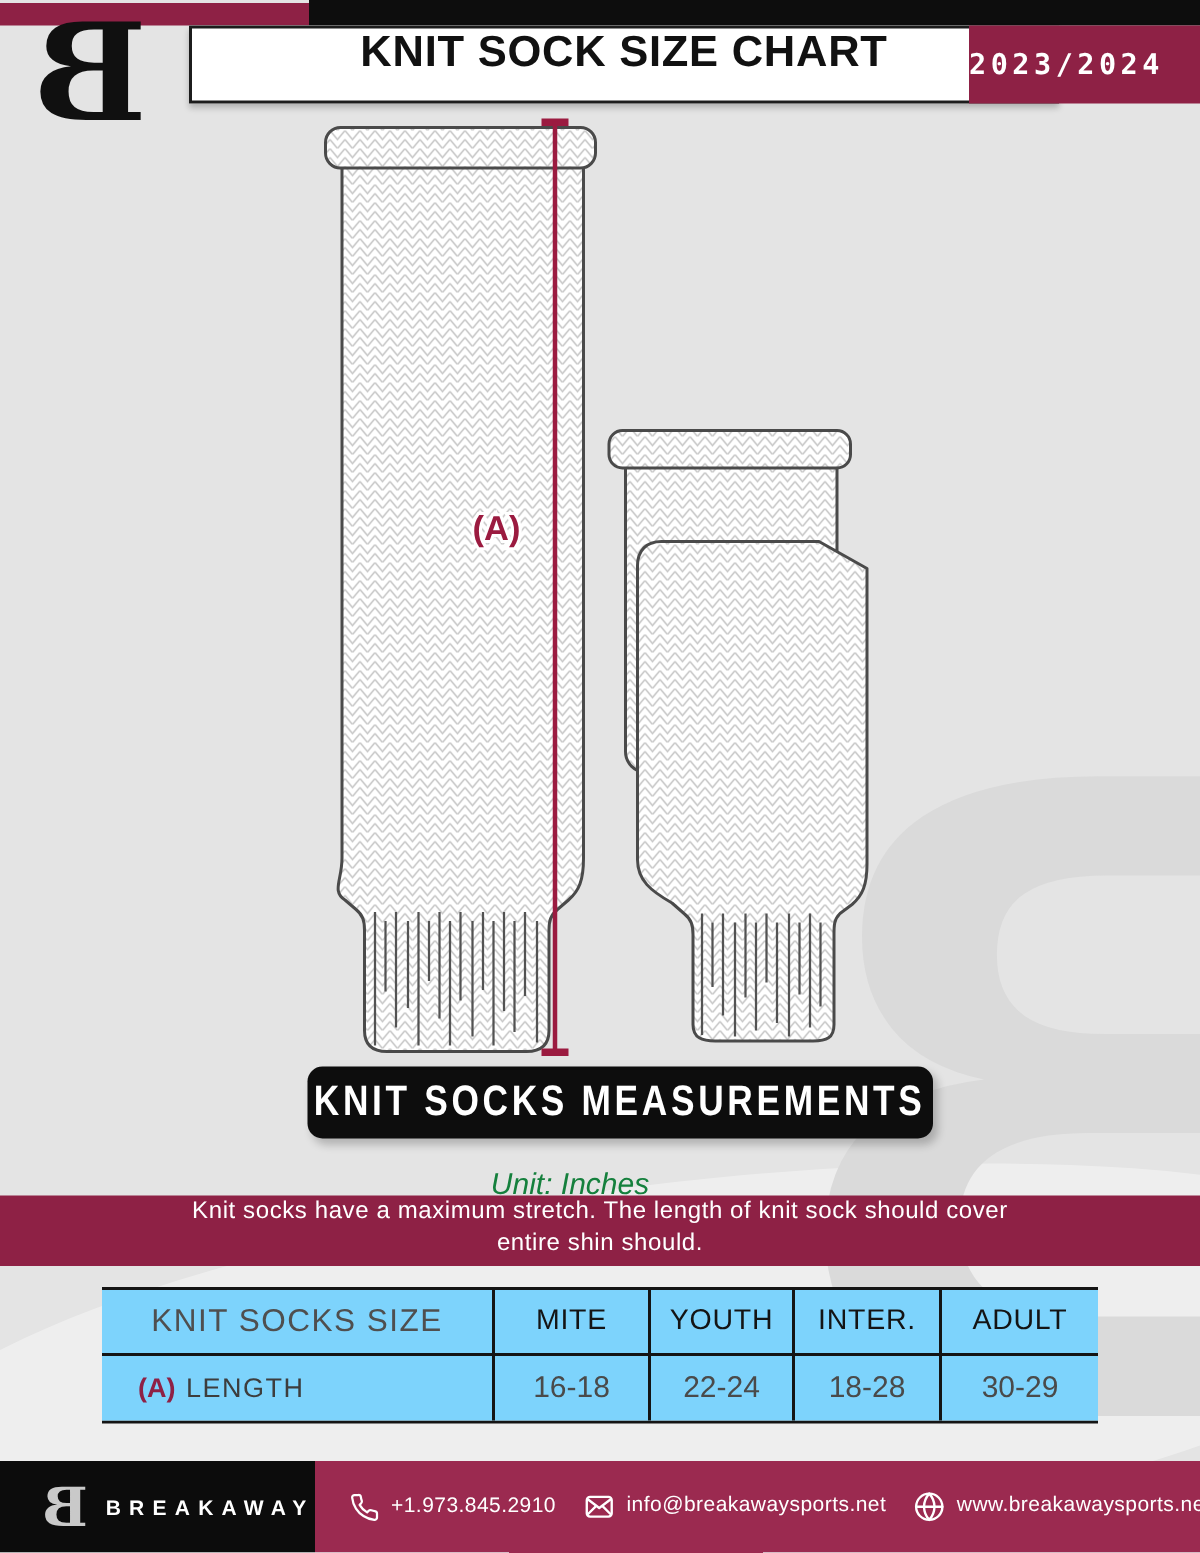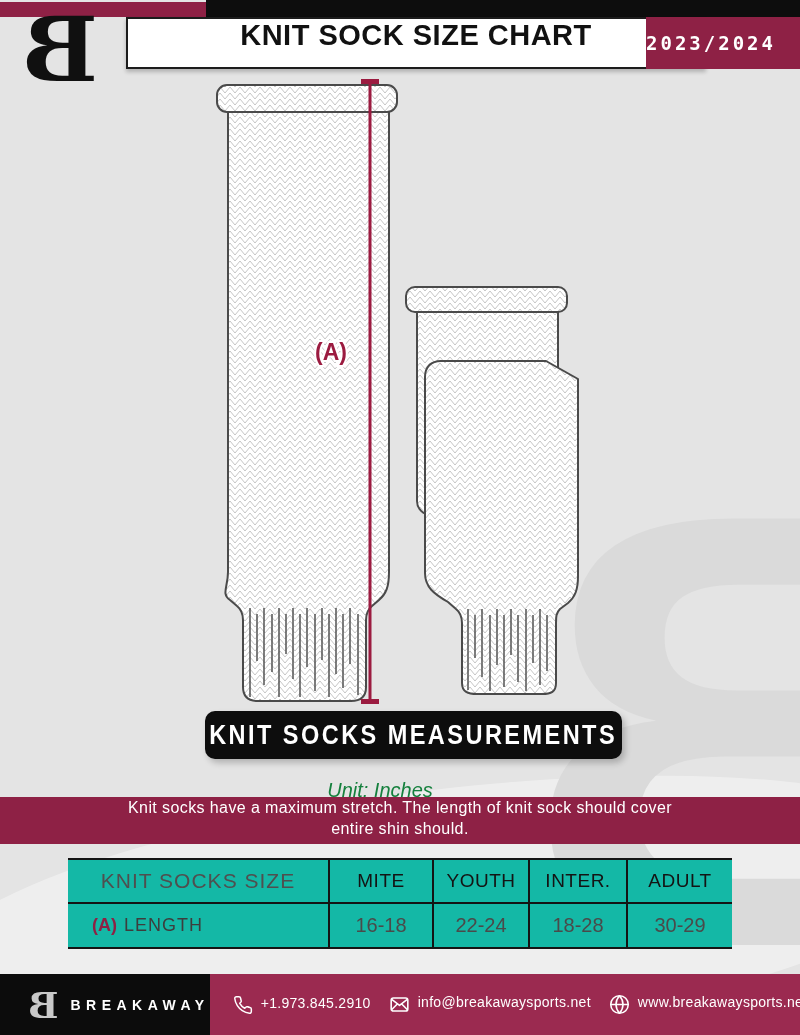--- a/index.html
+++ b/index.html
@@ -87,21 +87,21 @@
 
   
   .size-table {
     position:absolute; left:68px; top:858px; z-index:2;
     display:grid;
     grid-template-columns:260px 104px 96px 98px 106px;
     grid-template-rows:44px 43px;
     border-top:2px solid #141414; border-bottom:2px solid #141414;
   }
   .cell {
-    background:#14b8a6; display:flex; align-items:center; justify-content:center;
+    background:#7dd3fc; display:flex; align-items:center; justify-content:center;
     box-sizing:border-box;
   }
   .cell.sep { border-left:2px solid #141414; }
   .cell.head { border-bottom:2px solid #141414; }
   .cell.size-head { font-weight:normal; font-size:19px; color:#141414; letter-spacing:0.5px; }
   .cell.table-title { font-size:21px; color:#4f4f4f; letter-spacing:1px; }
   .cell.row-label { justify-content:flex-start; padding-left:24px; font-size:18px; }
   .cell.row-label .prefix { color:#8e2145; font-weight:bold; margin-right:7px; }
   .cell.row-label .lbl { color:#3d3d3d; letter-spacing:1px; }
   .cell.value { font-size:20px; color:#4a4a4a; }

